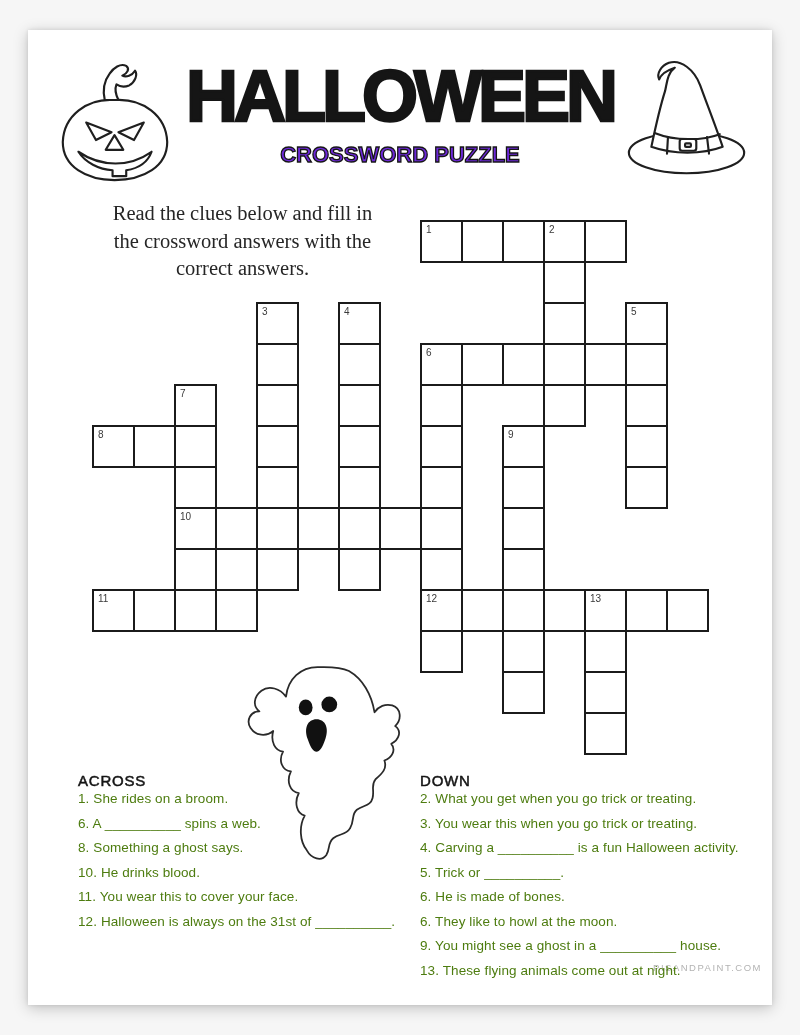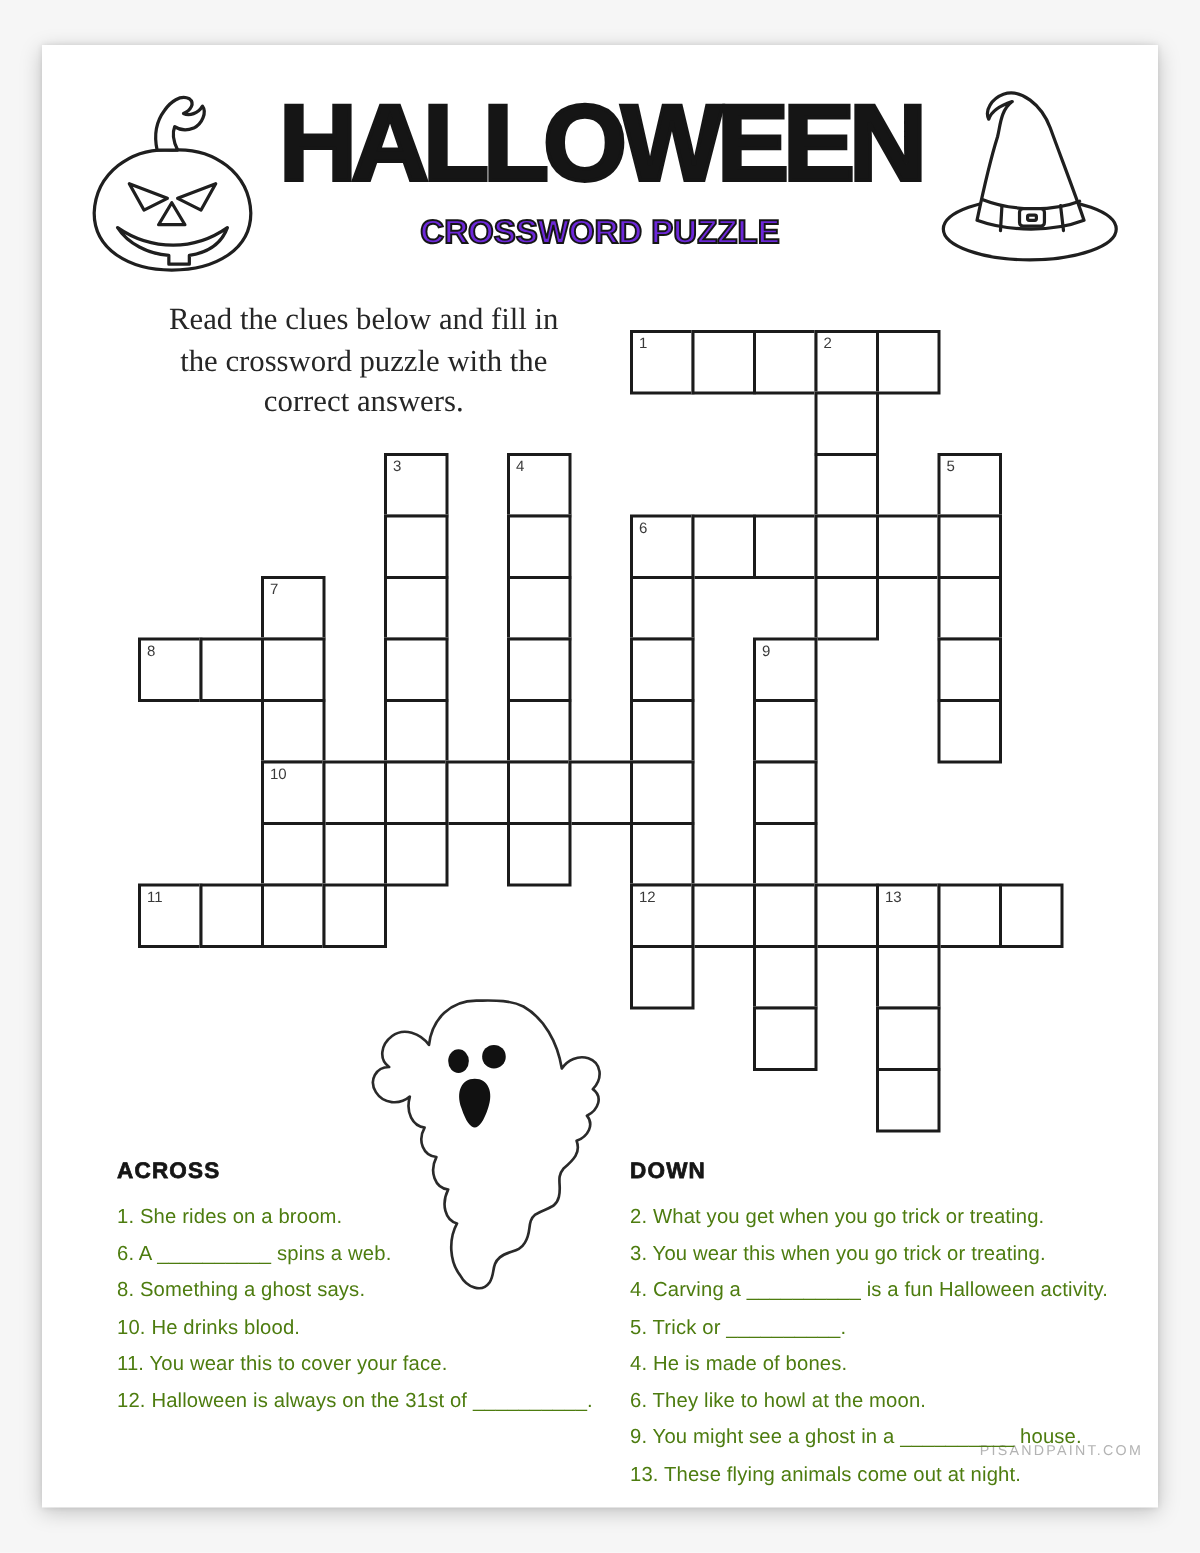--- a/index.html
+++ b/index.html
@@ -28,22 +28,22 @@
     border:2px solid #1b1b1b; background:#ffffff; }
   .cellnum { position:absolute; left:4px; top:2px; font-size:10px; color:#3a3a3a; }
 
   
   .ghost { position:absolute; left:198px; top:627px; z-index:0; }
 
   
   .clues-col { position:absolute; top:742px; width:345px; z-index:1; }
   .across-col { left:50px; }
   .down-col { left:392px; }
-  .clues-header { font-size:15px; font-weight:bold; letter-spacing:.8px;
-    color:#151515; -webkit-text-stroke:.5px #151515; margin-bottom:14px; }
+  .clues-header { font-size:15px; font-weight:normal; letter-spacing:.8px;
+    color:#151515; -webkit-text-stroke:.5px #151515; margin-bottom:2px; }
   .clue { font-size:13.5px; line-height:16.5px; margin-bottom:8px;
     color:#4d7c0f; letter-spacing:.1px; }
 
   .footer { position:absolute; right:10px; top:932px; font-size:9.5px;
     color:#b3b3b3; letter-spacing:1.5px;margin-left:36px; }
 </style>
 </head>
 <body>
 
 <div class="page">
@@ -65,21 +65,21 @@
     <path d="M 28 93 C 32 74 36 55 42 36 C 44 28 44 18 52 12 C 46 14 38 18 36 24 C 33 18 38 10 46 7 C 58 3 72 14 78 30 C 86 52 95 75 101 93 C 80 101 50 101 28 93 Z" fill="#ffffff"></path>
     <path d="M 32 79 C 52 87 80 87 98 80" fill="none"></path>
     <path d="M 45 83 L 44 100" fill="none"></path>
     <path d="M 85 83 L 87 100" fill="none"></path>
     <rect x="57" y="85" width="17" height="12" rx="2.5" fill="#ffffff"></rect>
     <rect x="62.5" y="89.5" width="6" height="3.5" rx="1" fill="none"></rect>
   </svg>
 
   <div class="instructions">
       <div class="instr-line">Read the clues below and fill in</div>
-      <div class="instr-line">the crossword puzzle with the</div>
+      <div class="instr-line">the crossword answers with the</div>
       <div class="instr-line">correct answers.</div>
     </div>
 
   <div class="grid">
       <div class="cell" style="left: 328px; top: 0px;">
         <span class="cellnum">1</span>
       </div>
       <div class="cell" style="left: 369px; top: 0px;"></div>
       <div class="cell" style="left: 410px; top: 0px;"></div>
       <div class="cell" style="left: 451px; top: 0px;">
@@ -200,21 +200,21 @@
       </div>
   </div>
 
   <div class="clues-col down-col">
     <div class="clues-header">DOWN</div>
     <div>
         <div class="clue">2. What you get when you go trick or treating.</div>
         <div class="clue">3. You wear this when you go trick or treating.</div>
         <div class="clue">4. Carving a __________ is a fun Halloween activity.</div>
         <div class="clue">5. Trick or __________.</div>
-        <div class="clue">4. He is made of bones.</div>
+        <div class="clue">6. He is made of bones.</div>
         <div class="clue">6. They like to howl at the moon.</div>
         <div class="clue">9. You might see a ghost in a __________ house.</div>
         <div class="clue">13. These flying animals come out at night.</div>
       </div>
   </div>
 
   <div class="footer">PISANDPAINT.COM</div>
 </div>
 
 </body></html>

